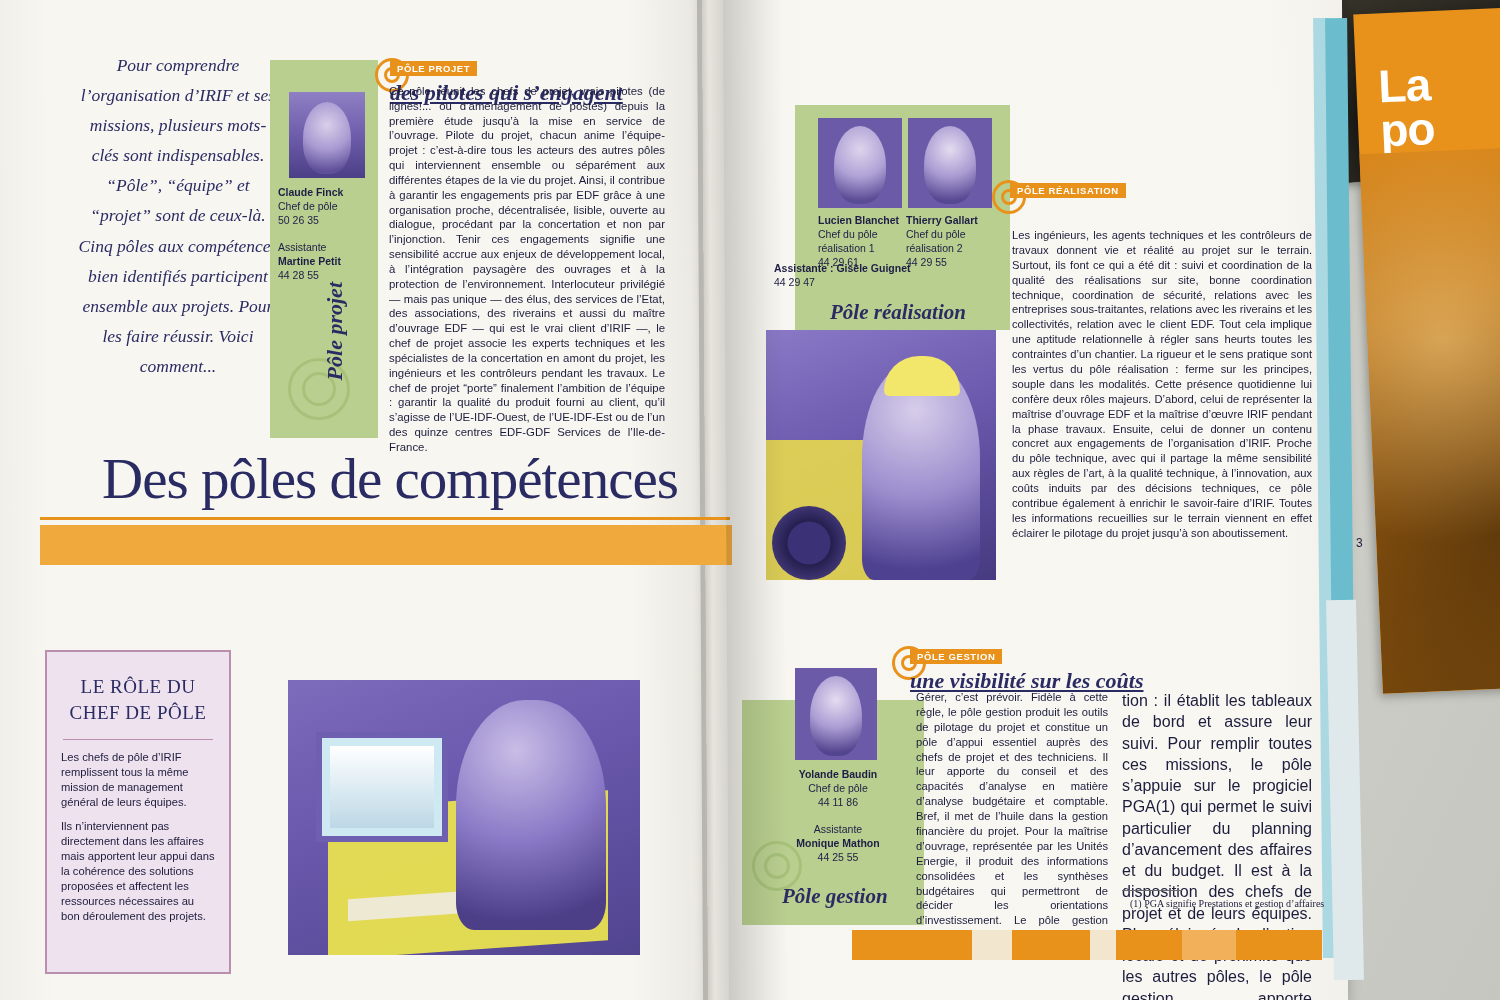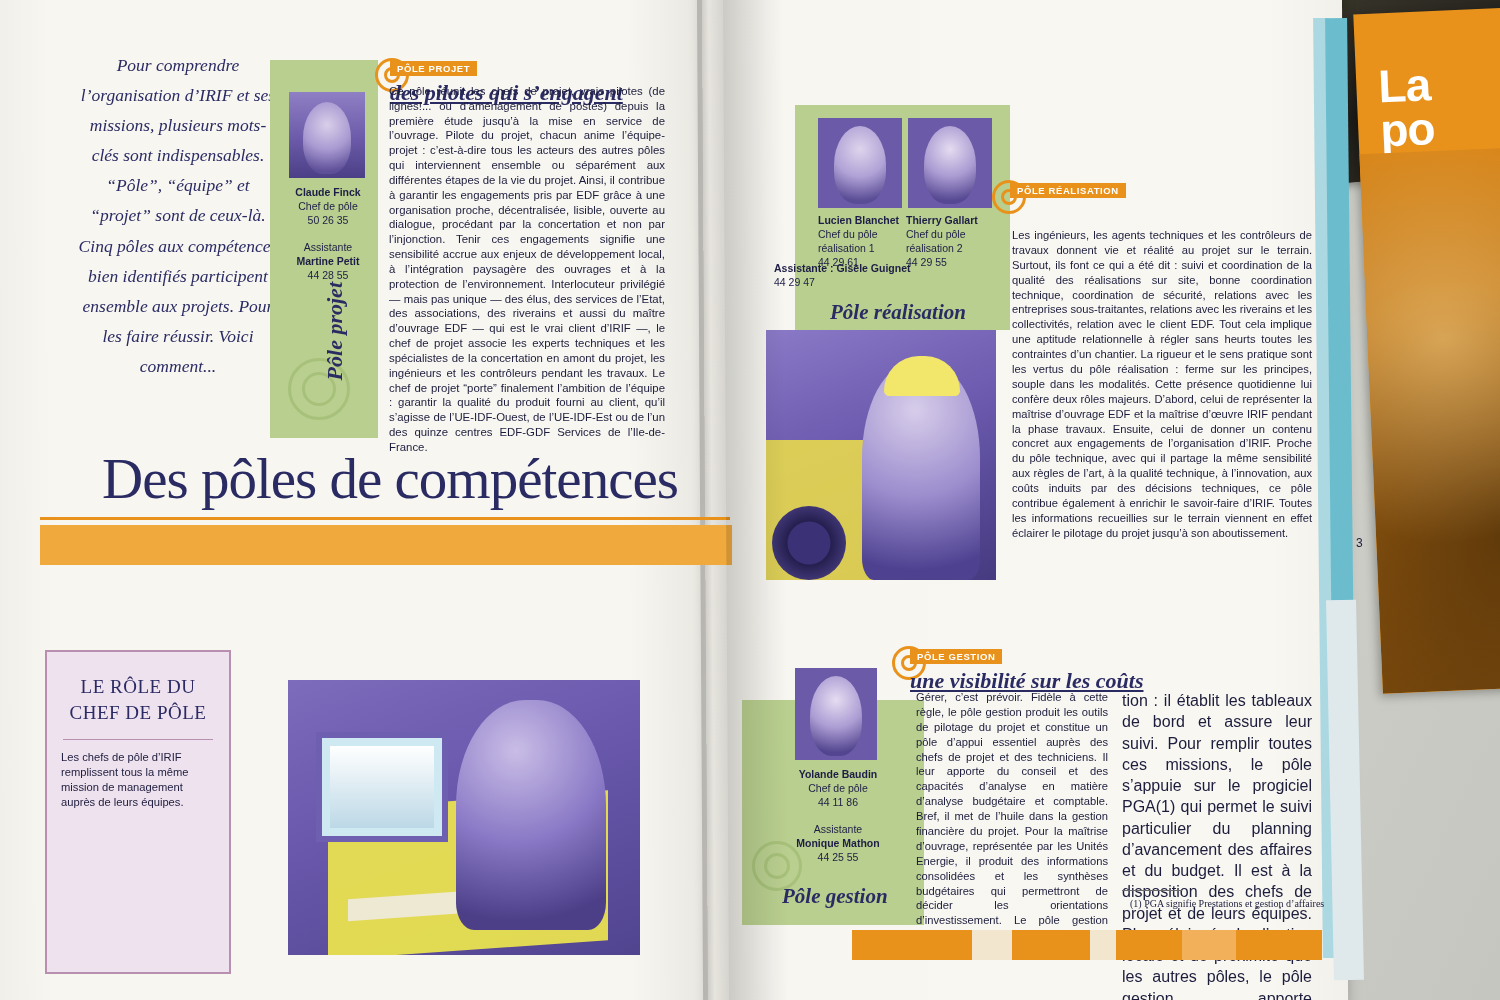--- a/index.html
+++ b/index.html
@@ -61,21 +61,21 @@
   #left-green .spiral:after{content:"";position:absolute;left:11px;top:11px;right:11px;bottom:11px;border-radius:50%;border:3px solid #a7c17a;}
 
   .photo{position:absolute;overflow:hidden;}
   #ph-finck{left:289px;top:92px;width:76px;height:86px;
      background:linear-gradient(180deg,#8f7fc4 0%,#6b5aa8 55%,#4b3f86 100%);}
   #ph-finck:after{content:"";position:absolute;left:14px;top:10px;width:48px;height:72px;border-radius:50% 50% 42% 42%;
      background:radial-gradient(circle at 50% 32%,#d9cfe9 0%,#a99ad2 45%,#5e4f99 85%);}
 
   .caption{position:absolute;font-size:10.5px;line-height:1.32;color:#1d1d46;font-family:"Liberation Sans",sans-serif;}
   .caption b{font-weight:bold;}
-  #cap-finck{left:278px;top:186px;width:100px;text-align:center;}
+  #cap-finck{left:278px;top:186px;width:100px;text-align:left;}
 
   .vertlabel{position:absolute;writing-mode:vertical-rl;transform:rotate(180deg);
      font-family:"Liberation Serif",serif;font-style:italic;font-weight:bold;color:#2b2b63;}
   #lbl-pole-projet{left:322px;top:282px;font-size:22px;}
 
   #sect1-head{position:absolute;left:390px;top:58px;width:280px;}
   .kicker{display:inline-block;background:#e8921c;color:#fff;font-size:9.5px;letter-spacing:.6px;
      padding:2px 7px 2px 7px;font-weight:bold;}
   .spiral-mark{position:absolute;width:28px;height:28px;border-radius:50%;border:3px solid #e8921c;}
   .spiral-mark:after{content:"";position:absolute;left:6px;top:6px;right:6px;bottom:6px;border-radius:50%;border:3px solid #e8921c;}
@@ -222,21 +222,22 @@
 
   <div id="bigtitle">
     <div class="l1">Des pôles de compétences</div>
     <div class="rule"></div>
     <div class="band"></div>
   </div>
 
   <div id="rolebox">
     <h3>LE RÔLE DU CHEF DE PÔLE</h3>
     <div class="rb-rule"></div>
-    <p>Les chefs de pôle d’IRIF remplissent tous la même mission de management auprès de leurs équipes.</p>
+    <p>Les chefs de pôle d’IRIF remplissent tous la même mission de management général de leurs équipes.</p>
+    <p>Ils n’interviennent pas directement dans les affaires mais apportent leur appui dans la cohérence des solutions proposées et affectent les ressources nécessaires au bon déroulement des projets.</p>
   </div>
 
   <div class="photo" id="ph-office">
     <div class="desk"></div>
     <div class="monitor">
         <i></i>
       </div>
     <div class="kbd"></div>
     <div class="person"></div>
   </div>

